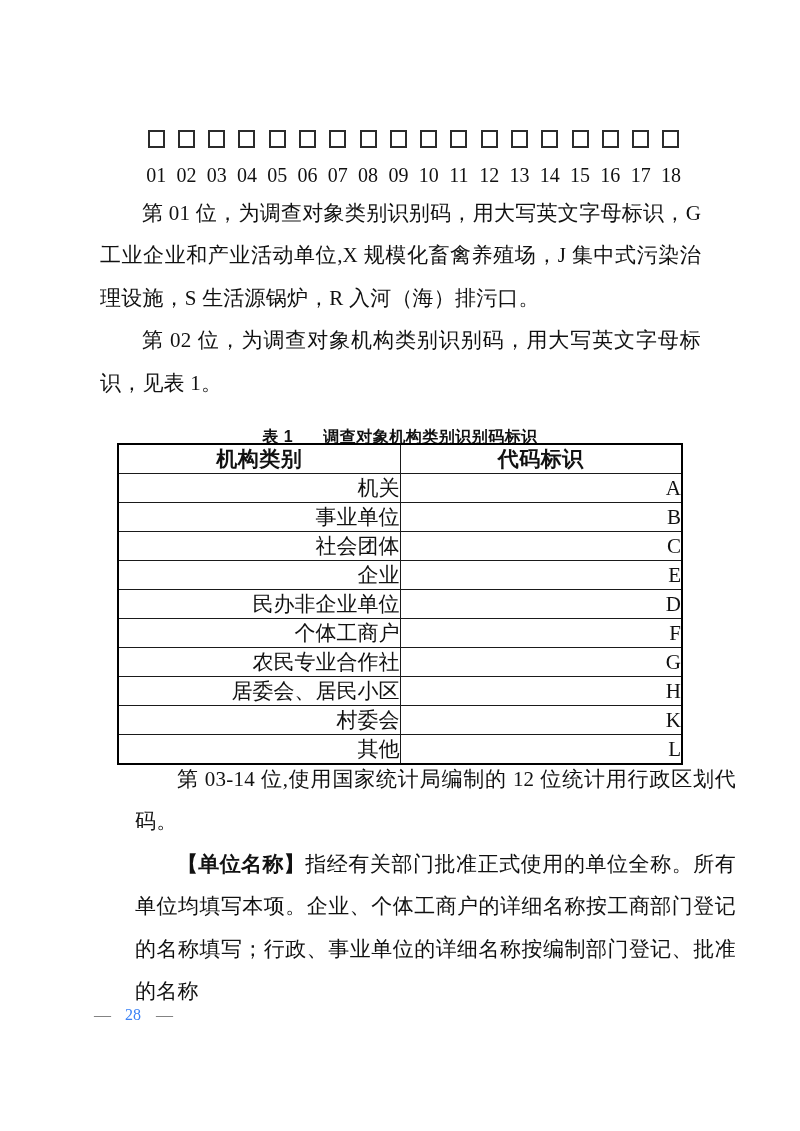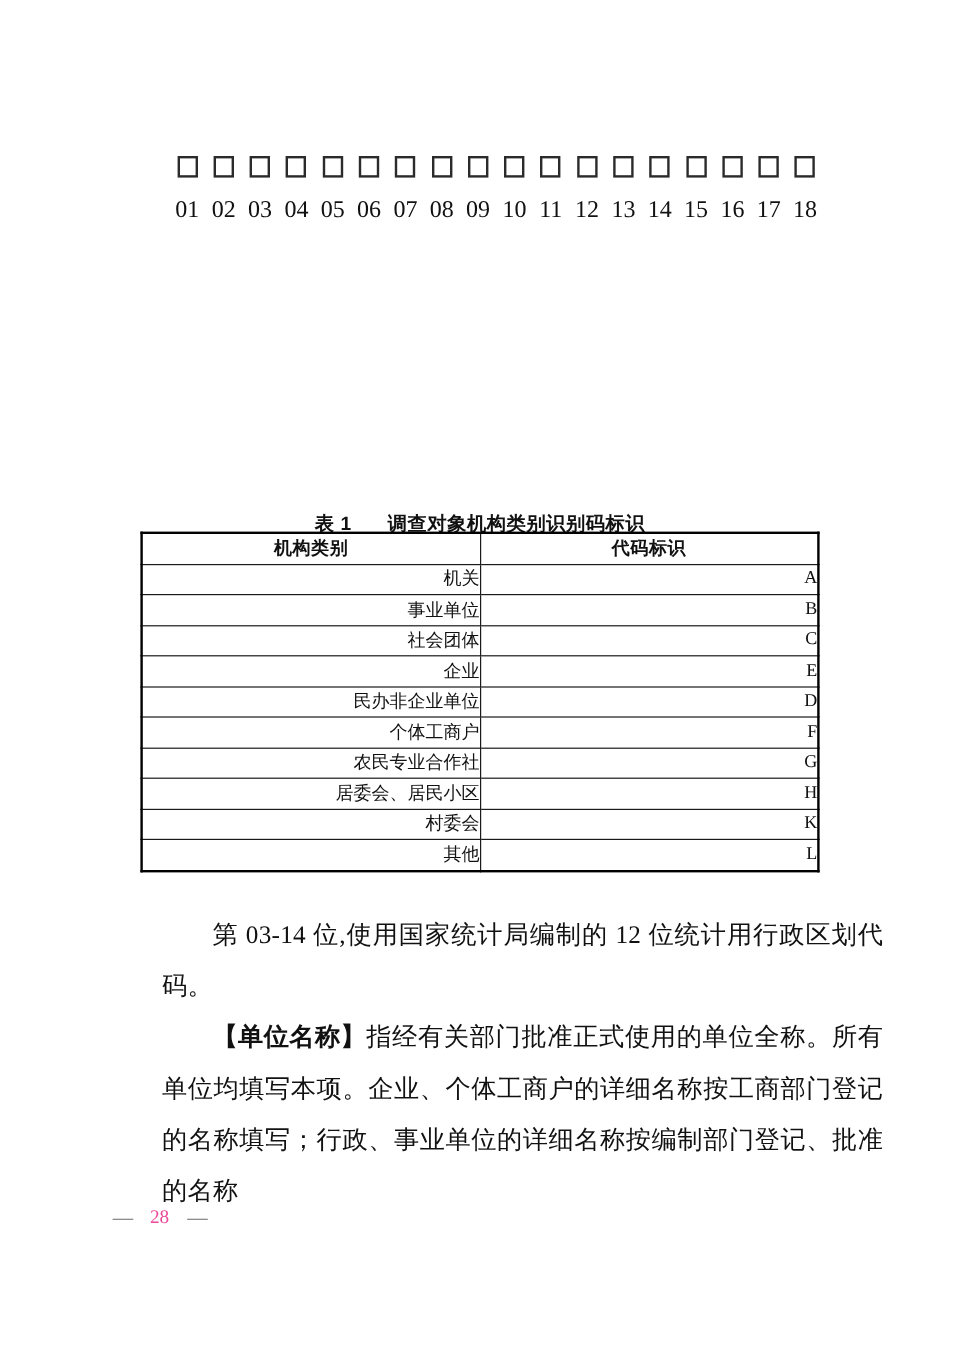--- a/index.html
+++ b/index.html
@@ -74,21 +74,21 @@
     top: 443px;
     left: 117px;
     width: 566px;
     border-collapse: collapse;
     border: 2px solid #000;
     table-layout: fixed;
   }
   table.code-table th, table.code-table td {
     border: 1px solid #1a1a1a;
     height: 24.5px;
-    font-size: 15px;
+    font-size: 21px;
     overflow: hidden;
     white-space: nowrap;
   }
   table.code-table th {
     font-family: "Liberation Sans", "DejaVu Sans", sans-serif;
     font-weight: bold;
     text-align: center;
     padding: 0;
     letter-spacing: 0.5px;
   }
@@ -103,21 +103,21 @@
     position: absolute;
     left: 94px;
     top: 1002px;
     height: 26px;
     display: flex;
     align-items: center;
     gap: 15px;
     font-size: 17px;
   }
   .footer .dash { color: #6e6e6e; letter-spacing: -1px; }
-  .footer .num { color: #ec4899; font-size: 16px; }
+  .footer .num { color: #3b82f6; font-size: 16px; }
 </style>
 </head>
 <body>
 
 <div class="page">
 
   <div class="strip boxes">
       <div class="strip-cell">
         <div class="code-box"></div>
       </div>
@@ -223,20 +223,24 @@
         <span>16</span>
       </div>
       <div class="strip-cell">
         <span>17</span>
       </div>
       <div class="strip-cell">
         <span>18</span>
       </div>
     </div>
 
+  <div class="paras top">
+      <p>第 01 位，为调查对象类别识别码，用大写英文字母标识，G 工业企业和产业活动单位,X 规模化畜禽养殖场，J 集中式污染治理设施，S 生活源锅炉，R 入河（海）排污口。</p>
+      <p>第 02 位，为调查对象机构类别识别码，用大写英文字母标识，见表 1。</p>
+    </div>
 
   <div class="table-caption">
     <span class="cap-label">表 1</span><span class="cap-title">调查对象机构类别识别码标识</span>
   </div>
 
   <table class="code-table">
     <colgroup>
         <col style="width:50%">
         <col style="width:50%">
       </colgroup>

